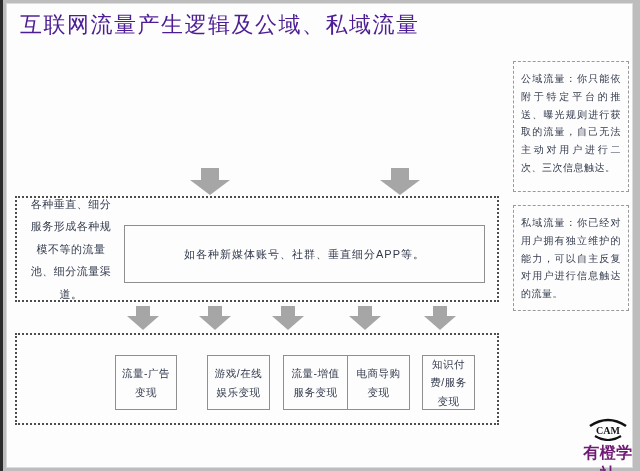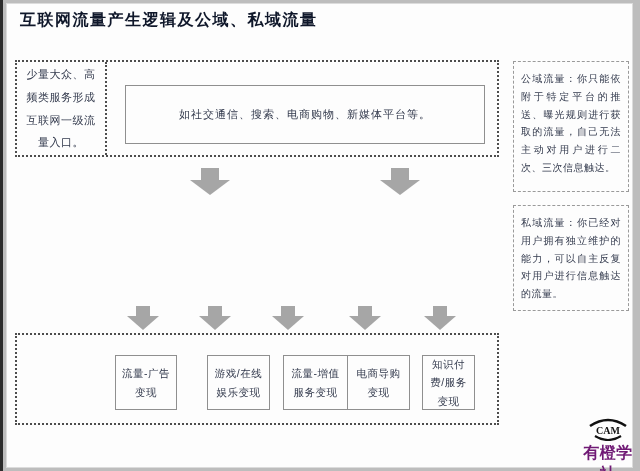--- a/index.html
+++ b/index.html
@@ -6,21 +6,21 @@
   html,body { width:640px; height:471px; }
   body { font-family:"Liberation Sans","DejaVu Sans",sans-serif; }
 
   .photo { position:relative; width:640px; height:471px; background:#bdbdbd; overflow:hidden; }
   .photo-left-edge { position:absolute; left:0; top:0; bottom:0; width:3px; background:#2c2c2c; }
   .panel { position:absolute; left:6px; top:3px; width:627px; height:465px;
            background:#fdfdfd; border:1px solid #dcdcdc; }
 
   .abs { position:absolute; }
 
-  .page-title { left:20px; top:10px; font-size:16px; font-weight:bold; color:#0f172a;
+  .page-title { left:20px; top:10px; font-size:22px; font-weight:normal; color:#4c1d95;
                 letter-spacing:1.5px; }
 
   
   .row-box { border:2px dotted #4d4d4d; }
   .row1 { left:15px; top:60px;  width:484px; height:97px; }
   .row2 { left:15px; top:196px; width:484px; height:106px; }
   .row3 { left:15px; top:333px; width:484px; height:92px; }
 
   .side-label { position:absolute; display:flex; align-items:center; justify-content:center;
                 color:#333a4d; font-size:11px; line-height:2.05; text-align:center;
@@ -73,34 +73,34 @@
 </style>
 </head>
 <body>
 
 <div class="photo">
   <div class="photo-left-edge"></div>
   <div class="panel"></div>
 
   <div class="abs page-title">互联网流量产生逻辑及公域、私域流量</div>
 
-  <div class="abs row-box row1">
-    <div class="side-label">少量大众、高频类服务形成互联网一级流量入口。</div>
-    <div class="solid-box">如社交通信、搜索、电商购物、新媒体平台等。</div>
-  </div>
 
   <div class="block-arrow arrow-big" style="left:190px; top:168px;">
     <div class="stem"></div>
     <div class="head"></div>
   </div>
   <div class="block-arrow arrow-big" style="left:380px; top:168px;">
     <div class="stem"></div>
     <div class="head"></div>
   </div>
 
+  <div class="abs row-box row2">
+    <div class="side-label">各种垂直、细分服务形成各种规模不等的流量池、细分流量渠道。</div>
+    <div class="solid-box">如各种新媒体账号、社群、垂直细分APP等。</div>
+  </div>
 
   <div class="block-arrow arrow-sm" style="left:127px; top:306px;">
     <div class="stem"></div>
     <div class="head"></div>
   </div>
   <div class="block-arrow arrow-sm" style="left:199px; top:306px;">
     <div class="stem"></div>
     <div class="head"></div>
   </div>
   <div class="block-arrow arrow-sm" style="left:272px; top:306px;">

